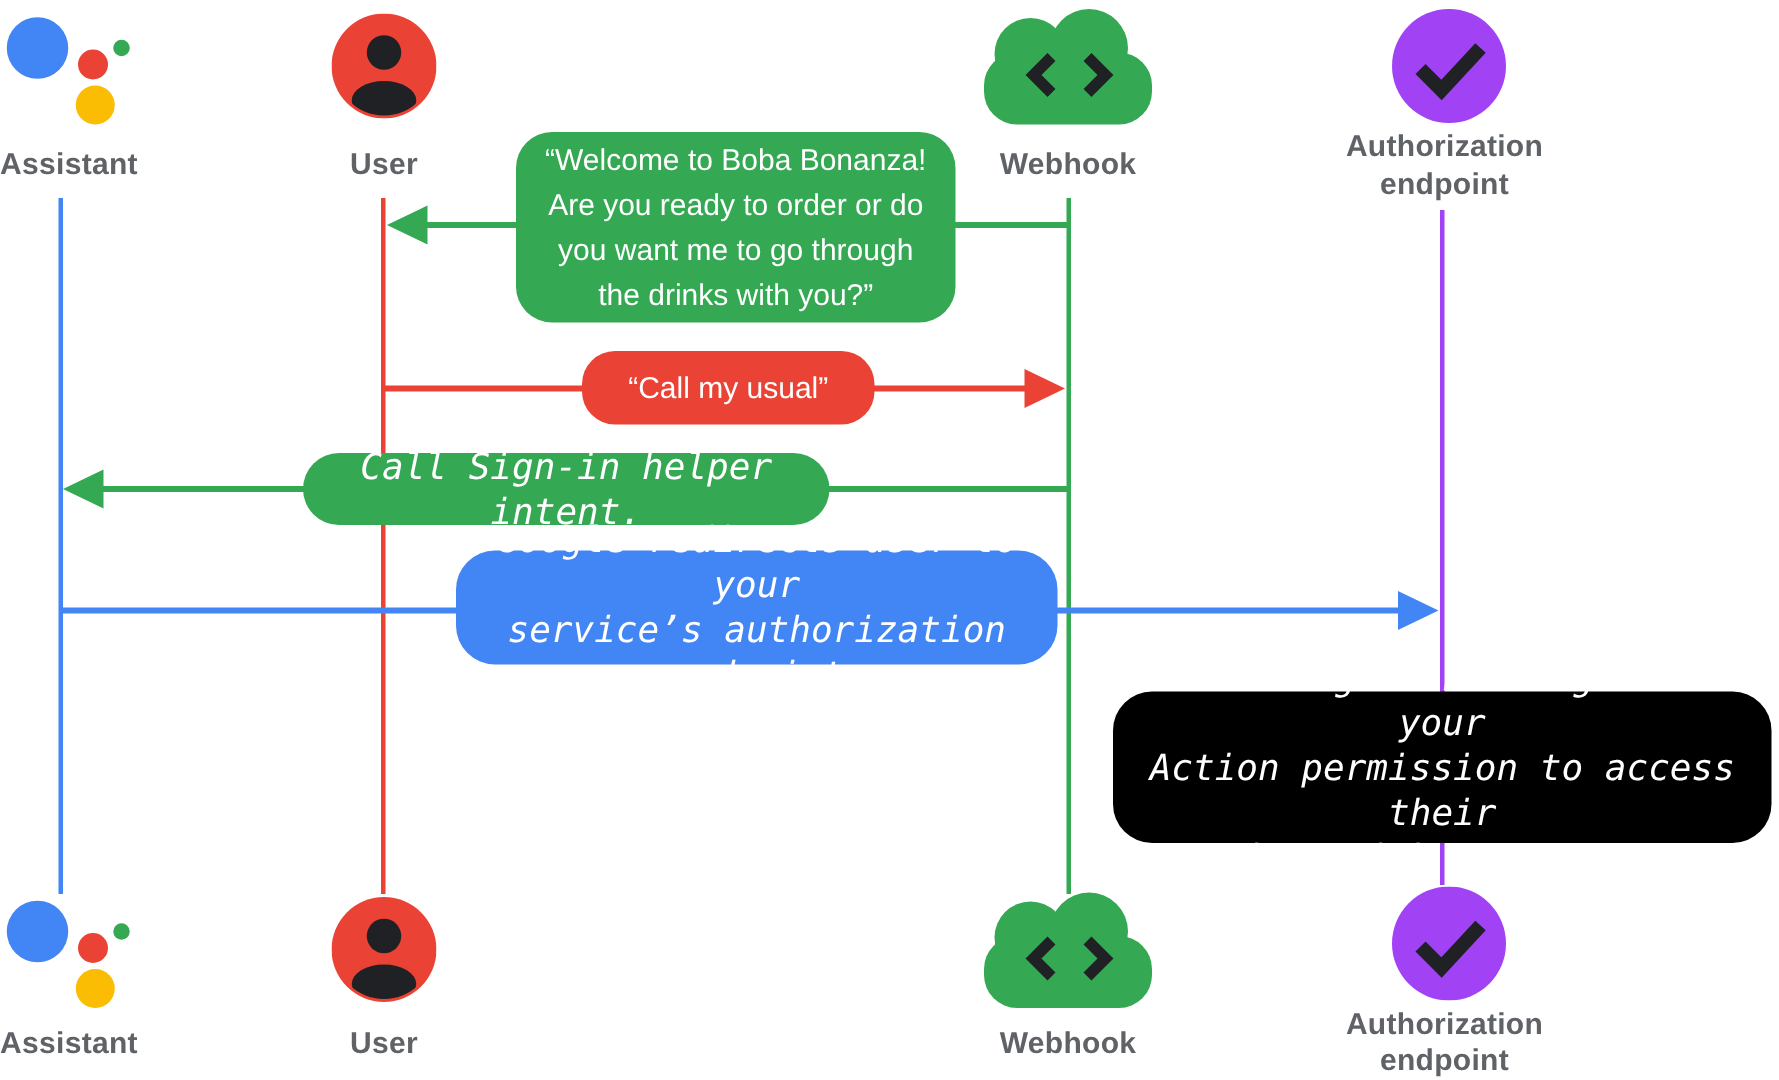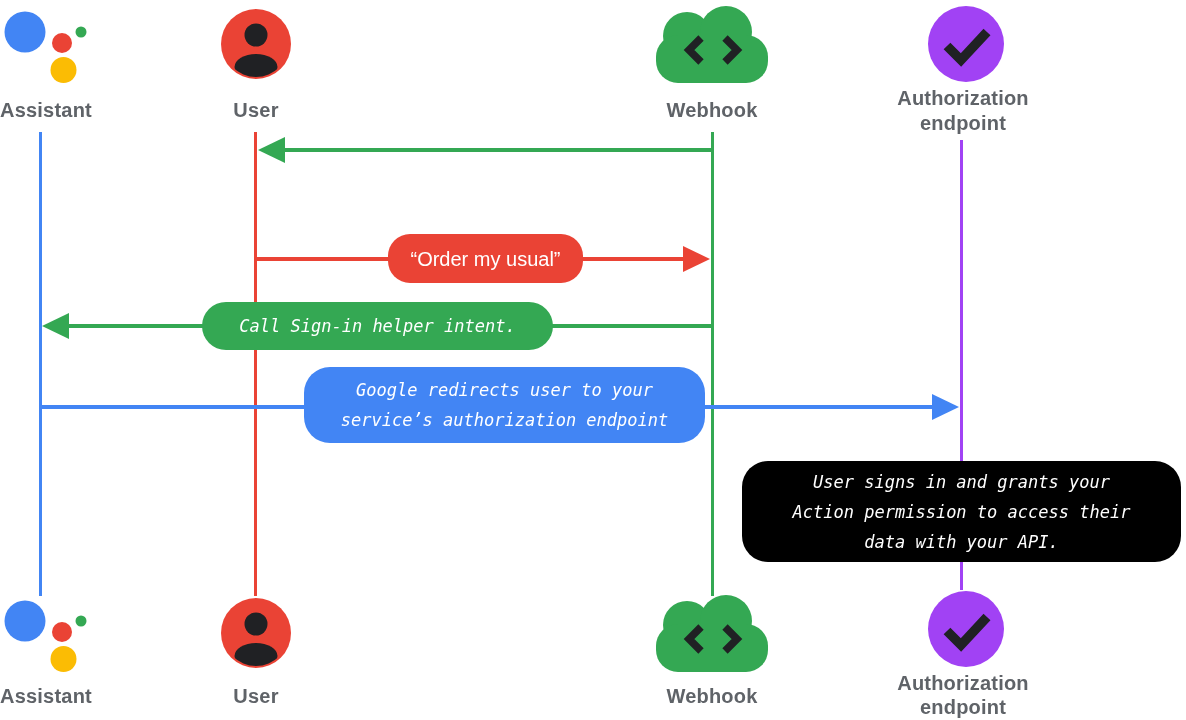--- a/index.html
+++ b/index.html
@@ -14,21 +14,21 @@
   .hl-green{background:#34A853;}
   .hl-red{background:#EA4335;}
   .hl-blue{background:#4285F4;}
   .arrowhead{position:absolute;width:0;height:0;border-top:13px solid transparent;border-bottom:13px solid transparent;}
   .ah-left-green{border-right:27px solid #34A853;}
   .ah-right-red{border-left:27px solid #EA4335;}
   .ah-right-blue{border-left:27px solid #4285F4;}
   .bubble{position:absolute;display:flex;align-items:center;justify-content:center;
           color:#ffffff;text-align:center;box-sizing:border-box;}
   .sans{font-size:20px;line-height:30px;font-weight:400;}
-  .mono{font-family:"DejaVu Sans Mono",monospace;font-style:italic;font-size:17px;line-height:30px;}
+  .mono{font-family:"DejaVu Sans Mono",monospace;font-style:italic;font-size:24px;line-height:30px;}
   .pre{white-space:pre-line;}
   .bg-green{background:#34A853;border-radius:24px;}
   .bg-red{background:#EA4335;border-radius:22px;}
   .bg-blue{background:#4285F4;border-radius:26px;}
   .bg-cyan{background:#000000;border-radius:26px;}
   .actor-label{position:absolute;text-align:center;color:#5F6368;font-weight:700;
                font-size:20px;line-height:25px;letter-spacing:0.2px;}
   .icon{position:absolute;}
 </style>
 </head>
@@ -46,22 +46,26 @@
 
   <div class="hline hl-red" style="left:256px;top:257px;width:430px;"></div>
   <div class="arrowhead ah-right-red" style="left:683px;top:246px;"></div>
 
   <div class="hline hl-green" style="left:66px;top:324px;width:646px;"></div>
   <div class="arrowhead ah-left-green" style="left:42px;top:313px;"></div>
 
   <div class="hline hl-blue" style="left:41px;top:405px;width:894px;"></div>
   <div class="arrowhead ah-right-blue" style="left:932px;top:394px;"></div>
 
+  <div class="bubble bg-green sans pre" style="left:344px;top:88px;width:293px;height:127px;padding:0 16px;">“Welcome to Boba Bonanza!
+Are you ready to order or do
+you want me to go through
+the drinks with you?”</div>
 
-  <div class="bubble bg-red sans" style="left:388px;top:234px;width:195px;height:49px;">“Order my usual”</div>
+  <div class="bubble bg-red sans" style="left:388px;top:234px;width:195px;height:49px;">“Call my usual”</div>
 
   <div class="bubble bg-green mono" style="left:202px;top:302px;width:351px;height:48px;border-radius:24px;">Call Sign-in helper intent.</div>
 
   <div class="bubble bg-blue mono pre" style="left:304px;top:367px;width:401px;height:76px;padding:0 14px;">Google redirects user to your
 service’s authorization endpoint</div>
 
   <div class="bubble bg-cyan mono pre" style="left:742px;top:461px;width:439px;height:101px;padding:0 24px;">User signs in and grants your
 Action permission to access their
 data with your API.</div>
 

